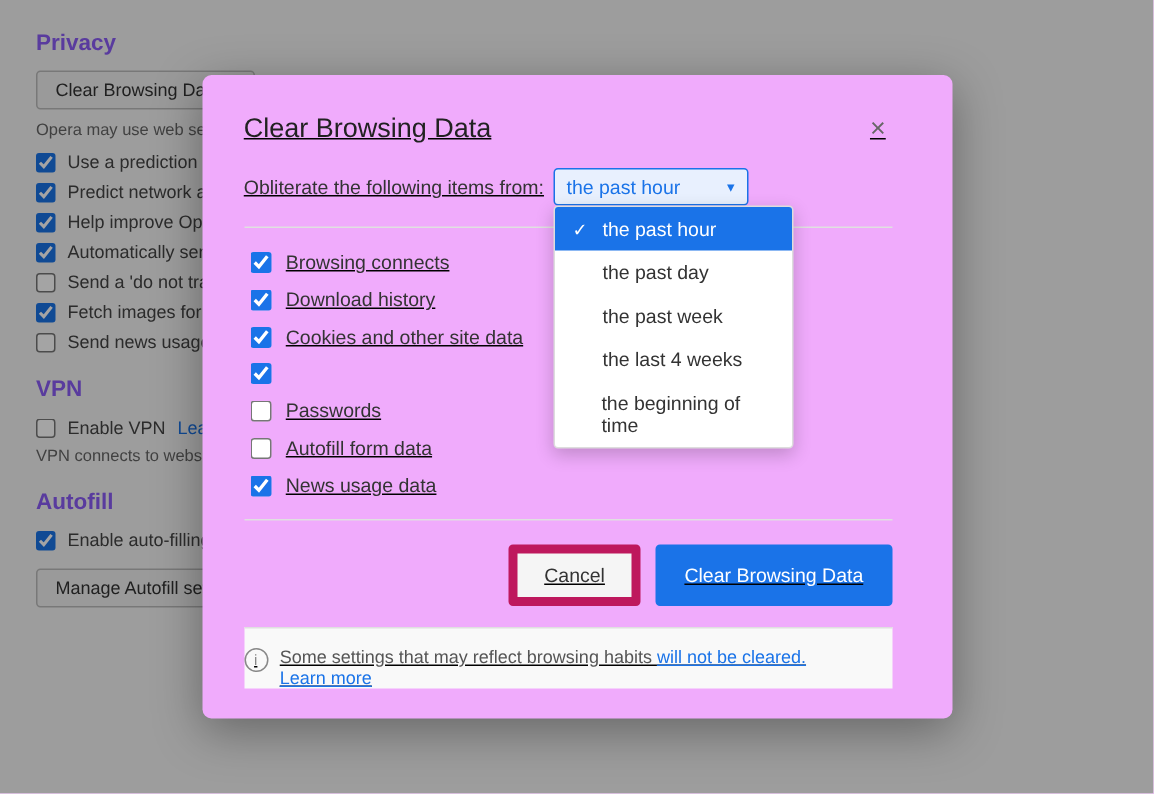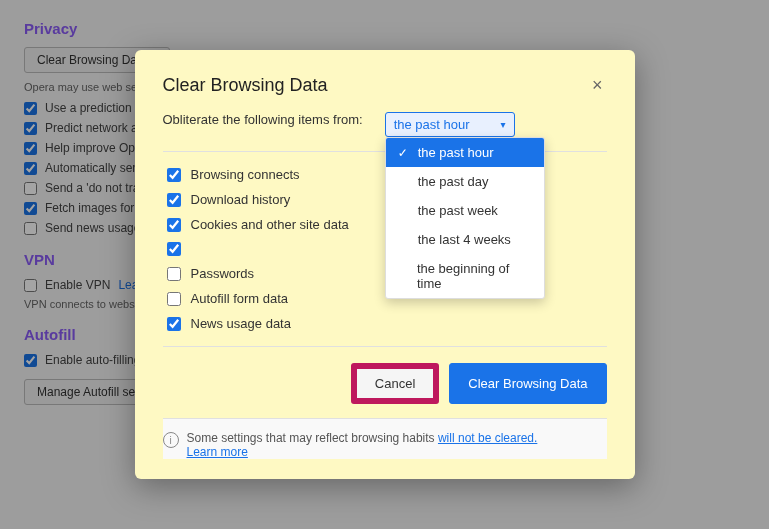--- a/index.html
+++ b/index.html
@@ -73,26 +73,27 @@
       position: absolute;
       top: 0; left: 0;
       width: 100%; height: 100%;
       background: rgba(0,0,0,0.3);
       display: flex;
       align-items: center;
       justify-content: center;
     }
 
     .modal {
-      background: #fef9c3;
+      background: #f0abfc;
       border-radius: 6px;
       box-shadow: 0 8px 32px rgba(0,0,0,0.35);
       width: 500px;
       position: relative;
-      padding: 24px 28px 20px 28px;
+      padding: 24px 40px 20px 28px;
+      text-decoration: underline;
     }
 
     .modal-header {
       display: flex;
       justify-content: space-between;
       align-items: center;
       margin-bottom: 16px;
     }
 
     .modal-title {
@@ -109,21 +110,22 @@
       cursor: pointer;
       line-height: 1;
       padding: 2px 4px;
     }
 
     .modal-subtitle {
       font-size: 13px;
       color: #333;
       margin-bottom: 8px;
       display: flex;
-      gap: 22px;
+      align-items: center;
+      gap: 6px;
       position: relative;
       margin-top: 13px;
     }
 
     
     .dropdown-wrapper {
       position: relative;
       display: inline-block;
     }
 

